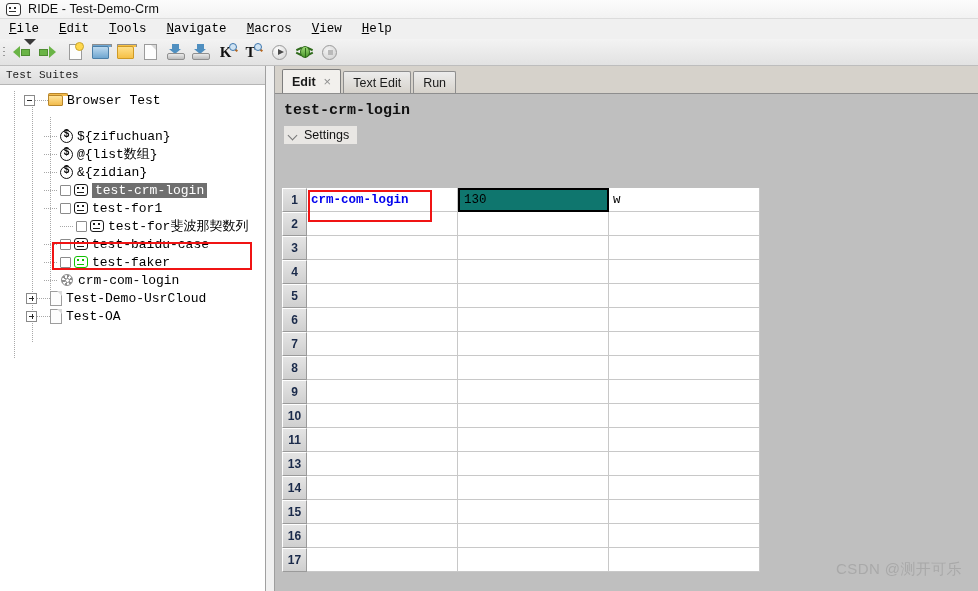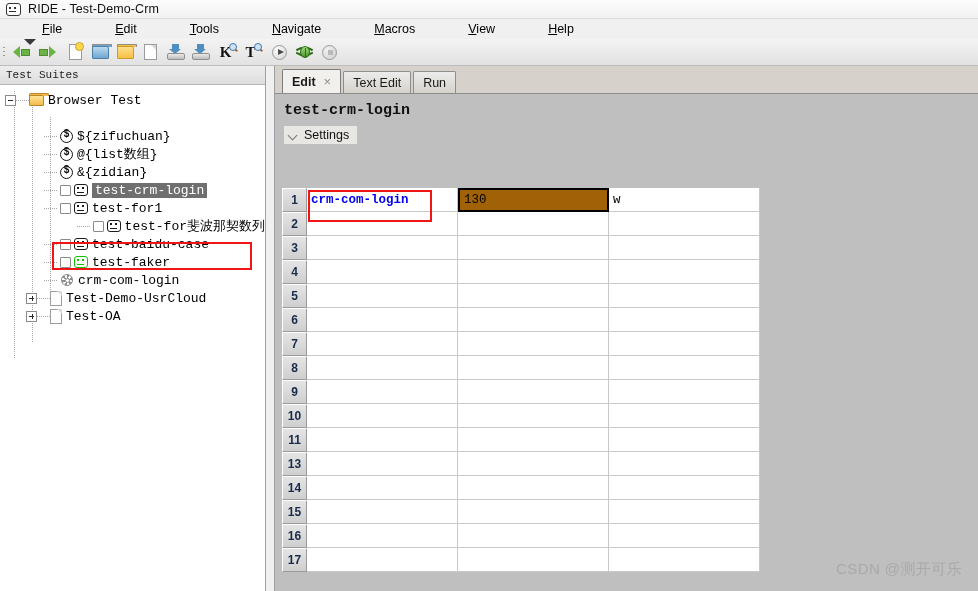--- a/index.html
+++ b/index.html
@@ -30,22 +30,21 @@
   }
   .title-text{font-size:12.5px;color:#101010;letter-spacing:.1px;}
 
   
   .menubar{
     height:20px;background:#f0f0f0;display:flex;align-items:center;
     padding-left:9px;box-sizing:border-box;
   }
   .menu-item{
     font-size:12.5px;color:#000;margin-right:20px;cursor:default;
-    font-family:Liberation Sans, sans-serif;
-    margin-left:33px;
+    font-family:Liberation Mono, monospace;
   }
   .menu-item .mn{text-decoration:underline;}
 
   
   .toolbar{
     height:27px;background:linear-gradient(#f3f3f3,#e2e2e2);
     border-bottom:1px solid #bdbdbd;
     display:flex;align-items:center;position:relative;box-sizing:border-box;
   }
   .grip{width:9px;height:27px;position:relative;flex:none;}
@@ -324,21 +323,21 @@
     font-size:12px;font-weight:bold;color:#1a2a4a;
     display:flex;align-items:center;justify-content:center;box-sizing:border-box;flex:none;
   }
   .gcell{
     width:151px;background:#fff;border-right:1px solid #c8c8c8;border-bottom:1px solid #c8c8c8;
     box-sizing:border-box;flex:none;display:flex;align-items:center;
     font-family:"Liberation Mono","DejaVu Sans Mono",monospace;
     font-size:12.5px;padding-left:4px;overflow:hidden;white-space:nowrap;
   }
   .gcell.kw{color:#0000ee;font-weight:bold;}
-  .gcell.yellow{background:#a16207;border:2px solid #000;position:relative;}
+  .gcell.yellow{background:#0f766e;border:2px solid #000;position:relative;}
   .gcell.empty-gray{background:#bfbfbf;border-right:none;border-bottom:none;}
   .gcell.tail{width:68px;background:#bfbfbf;border-right:1px solid #9c9c9c;border-bottom:none;}
 
   
   .watermark{
     position:absolute;right:16px;bottom:12px;color:#a9a9a9;font-size:15px;
     font-family:"Liberation Sans",sans-serif;letter-spacing:.4px;
   }
   
   .hsplit{position:absolute;left:274px;top:0;width:1px;bottom:0;background:#9e9e9e;}
@@ -437,21 +436,21 @@
 
   <div class="body-area">
 
     <div class="left-panel">
       <div class="panel-header">Test Suites</div>
       <div class="tree" id="tree-host">
 
         <div class="tree-vline" style="left:14px;top:6px;height:268px;"></div>
         <div class="tree-vline" style="left:32px;top:18px;height:240px;"></div>
         <div class="tree-vline" style="left:50px;top:32px;height:186px;"></div>
-      <div class="tnode" style="padding-left: 5px; top: 6px; position: absolute; left: 0px; right: 0px;">
+      <div class="tnode" style="padding-left: 24px; top: 6px; position: absolute; left: 0px; right: 0px;">
             <span class="expander"></span>
             <span class="dots"></span>
             <span class="folder-ic">
               <span class="tab"></span>
               <span class="bk"></span>
             </span>
             <span class="lbl">Browser Test</span>
           </div>
           <div class="tnode" style="padding-left: 44px; top: 42px; position: absolute; left: 0px; right: 0px;">
             <span class="dots" style="margin-right: 3px;"></span>
@@ -473,21 +472,21 @@
             <span class="chk" style="margin-right: 3px;"></span>
             <span class="robot-ic"></span>
             <span class="lbl sel-label">test-crm-login</span>
           </div>
           <div class="tnode" style="padding-left: 44px; top: 114px; position: absolute; left: 0px; right: 0px;">
             <span class="dots" style="margin-right: 3px;"></span>
             <span class="chk" style="margin-right: 3px;"></span>
             <span class="robot-ic"></span>
             <span class="lbl">test-for1</span>
           </div>
-          <div class="tnode" style="padding-left: 44px; top: 132px; position: absolute; left: 16px; right: 0px; justify-content: flex-end;">
+          <div class="tnode" style="padding-left: 44px; top: 132px; position: absolute; left: 16px; right: 0px;">
             <span class="dots" style="margin-right: 3px;"></span>
             <span class="chk" style="margin-right: 3px;"></span>
             <span class="robot-ic"></span>
             <span class="lbl">test-for斐波那契数列</span>
           </div>
           <div class="tnode" style="padding-left: 44px; top: 150px; position: absolute; left: 0px; right: 0px; text-align: center;">
             <span class="dots" style="margin-right: 3px;"></span>
             <span class="chk" style="margin-right: 3px;"></span>
             <span class="robot-ic"></span>
             <span class="lbl">test-baidu-case</span>

